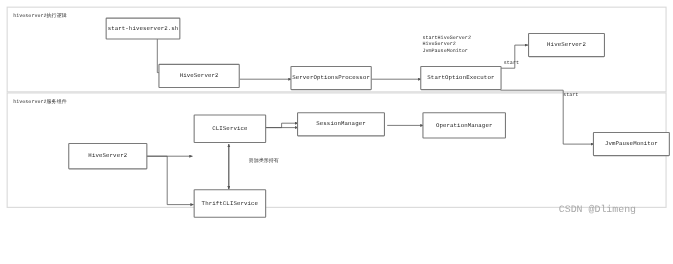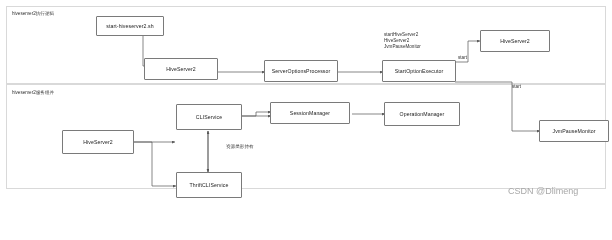--- a/index.html
+++ b/index.html
@@ -5,21 +5,21 @@
   html, body {
     margin: 0;
     padding: 0;
     background: #ffffff;
   }
   #canvas {
     position: relative;
     width: 612px;
     height: 207px;
     background: #ffffff;
-    font-family: Liberation Sans, sans-serif;
+    font-family: Liberation Mono, monospace;
     overflow: hidden;
   }
   .frame {
     position: absolute;
     box-sizing: border-box;
     border: 1px solid #d9d9d9;
   }
   .node {
     position: absolute;
     box-sizing: border-box;

